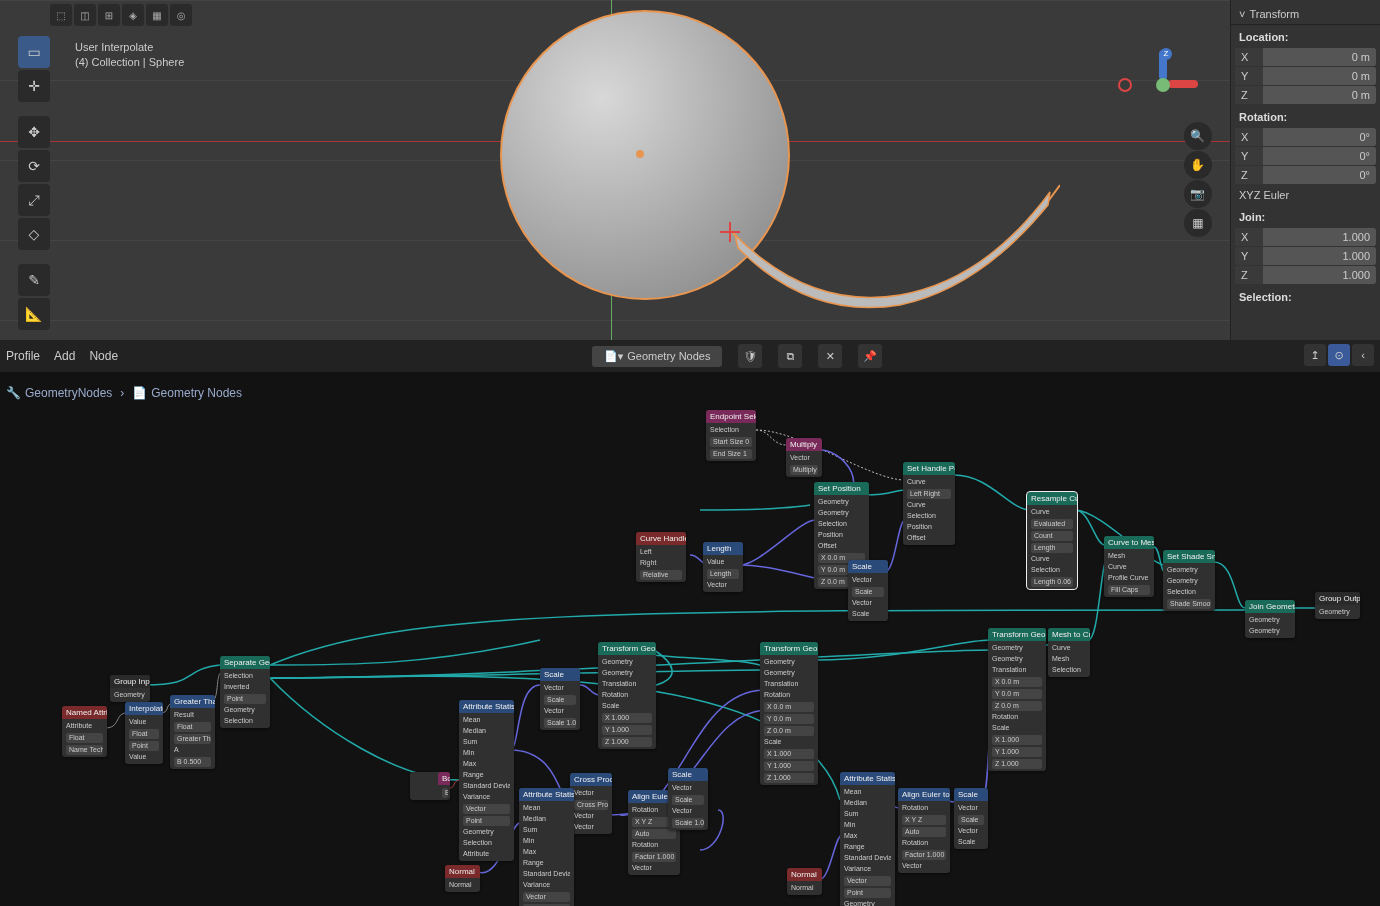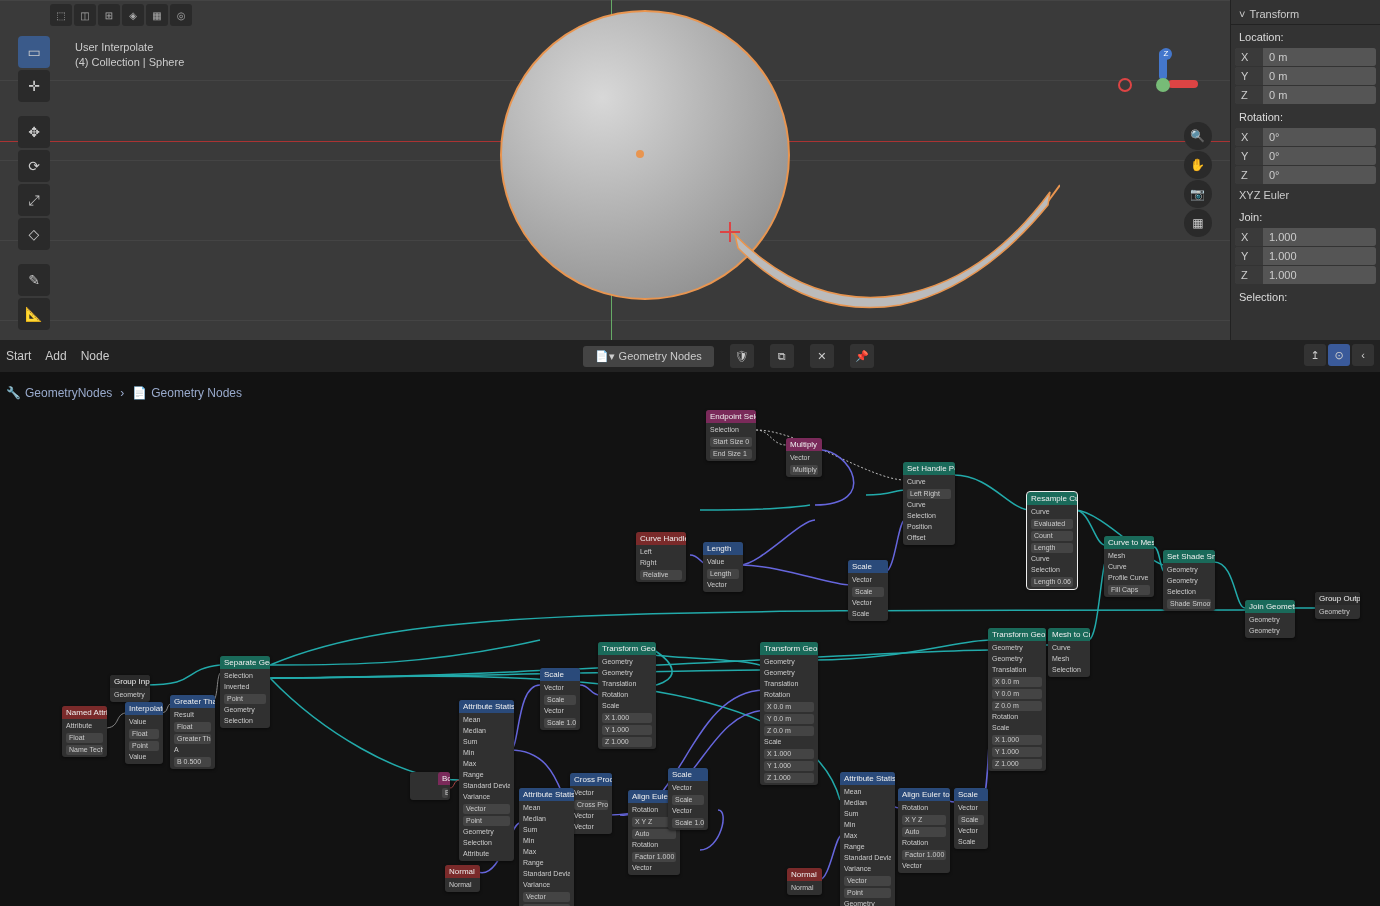--- a/index.html
+++ b/index.html
@@ -40,24 +40,24 @@
 .giz-z{position:absolute;left:31px;top:0;width:8px;height:30px;background:#47c;border-radius:4px;}
 .giz-x{position:absolute;left:40px;top:30px;width:30px;height:8px;background:#d44;border-radius:4px;}
 .giz-red{position:absolute;left:-10px;top:28px;width:14px;height:14px;border-radius:50%;border:2px solid #d44;}
 .giz-zlbl{position:absolute;left:32px;top:-2px;width:12px;height:12px;border-radius:50%;background:#47c;color:#fff;font-size:8px;text-align:center;line-height:12px;}
 .vp-btns { position:absolute; right:18px; top:122px; display:flex; flex-direction:column; gap:1px; }
 .vp-btns .vb { width:28px; height:28px; background:#2a2a2a; border-radius:50%; display:flex; align-items:center; justify-content:center; color:#ccc; font-size:12px; }
 
 
 .props { position:absolute; right:0; top:0; width:150px; height:340px; background:#333; border-left:1px solid #222; padding:4px 0; }
 .props .hdr { padding:4px 8px; display:flex; align-items:center; gap:4px; border-bottom:1px solid #222;}
-.props .section-lbl { padding:6px 8px 4px; color:#ddd; }
+.props .section-lbl { padding:6px 8px 4px; color:#ddd;font-weight:bold; }
 .props .row { display:flex; background:#444; margin:1px 4px; height:18px; border-radius:3px; overflow:hidden; }
 .props .row .axis { width:28px; padding:0 6px; line-height:18px; background:#3a3a3a; }
-.props .row .val { flex:1; padding:0 6px; line-height:18px; background:#555; }
+.props .row .val { flex:1; text-align:right; padding:0 6px; line-height:18px; background:#555; }
 .props .txtrow { padding:4px 8px; }
 
 
 .node-editor { position:absolute; left:0; top:340px; width:1380px; height:566px; background:#121212; }
 .ne-top { position:absolute; left:0; top:0; right:0; height:32px; background:#222; display:flex; align-items:center; padding:0 6px; gap:14px; }
 .ne-top .menu { color:#ccc; font-size:12px; }
 .ne-top .gn-btn { margin-left:auto; background:#444; padding:4px 12px; border-radius:3px; display:flex; align-items:center; gap:4px;}
 .ne-top .iconbtn { width:24px; height:24px; background:#333; border-radius:3px; display:flex; align-items:center; justify-content:center; margin-left:2px;}
 .ne-bc { position:absolute; left:0; top:46px; display:flex; align-items:center; gap:8px; padding:0 6px; color:#9ac; font-size:12px;}
 .ne-bc .crumb{display:flex;align-items:center;gap:4px;}
@@ -179,21 +179,21 @@
     </div>
   <div class="row">
       <div class="axis">Z</div>
       <div class="val">1.000</div>
     </div>
   <div class="section-lbl">Selection:</div>
 </div>
 
 <div class="node-editor">
   <div class="ne-top">
-    <span class="menu">Start</span>
+    <span class="menu">Profile</span>
     <span class="menu">Add</span>
     <span class="menu">Node</span>
     <div class="gn-btn" style="margin-left:460px;">
       <span>📄▾</span>
       <span>Geometry Nodes</span>
     </div>
     <div class="iconbtn">🛡</div>
     <div class="iconbtn">⧉</div>
     <div class="iconbtn">✕</div>
     <div class="iconbtn">📌</div>
@@ -389,20 +389,33 @@
       </div>
 
     <div class="node" style="left:786px;top:28px;width:36px;">
         <div class="n-hdr hdr-pink">Multiply</div>
         <div class="n-body">
           <div class="n-row">Vector</div>
           <div class="n-row field">Multiply</div>
         </div>
       </div>
 
+    <div class="node" style="left:814px;top:72px;width:55px;">
+        <div class="n-hdr hdr-teal">Set Position</div>
+        <div class="n-body">
+          <div class="n-row">Geometry</div>
+          <div class="n-row">Geometry</div>
+          <div class="n-row">Selection</div>
+          <div class="n-row">Position</div>
+          <div class="n-row">Offset</div>
+          <div class="n-row field">X           0.0 m</div>
+          <div class="n-row field">Y           0.0 m</div>
+          <div class="n-row field">Z           0.0 m</div>
+        </div>
+      </div>
 
     <div class="node" style="left:848px;top:150px;width:40px;">
         <div class="n-hdr hdr-blue">Scale</div>
         <div class="n-body">
           <div class="n-row">Vector</div>
           <div class="n-row field">Scale</div>
           <div class="n-row">Vector</div>
           <div class="n-row">Scale</div>
         </div>
       </div>

